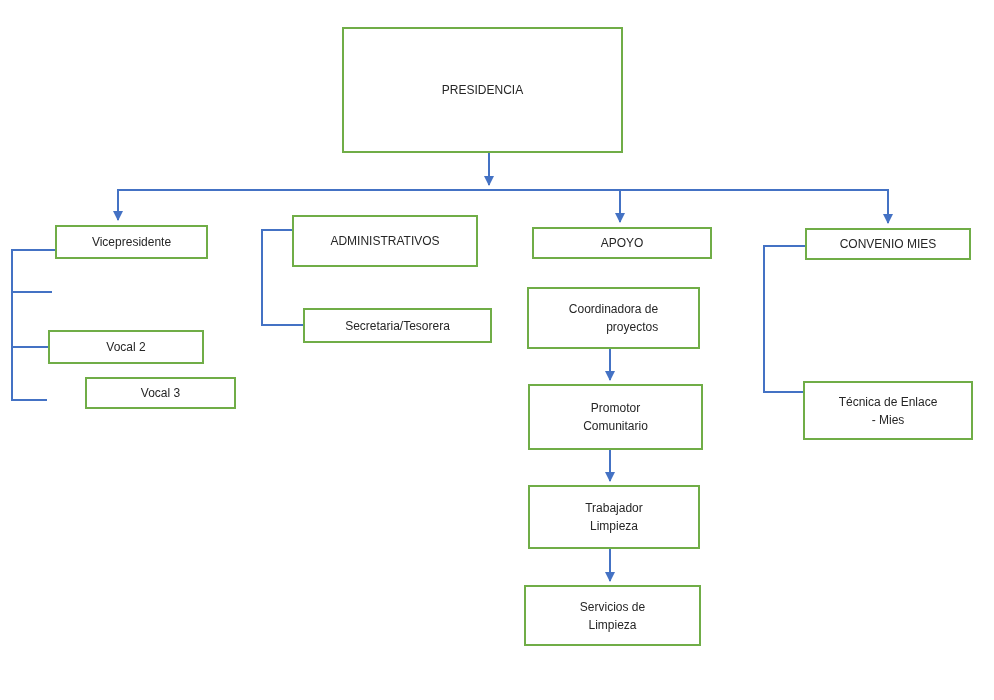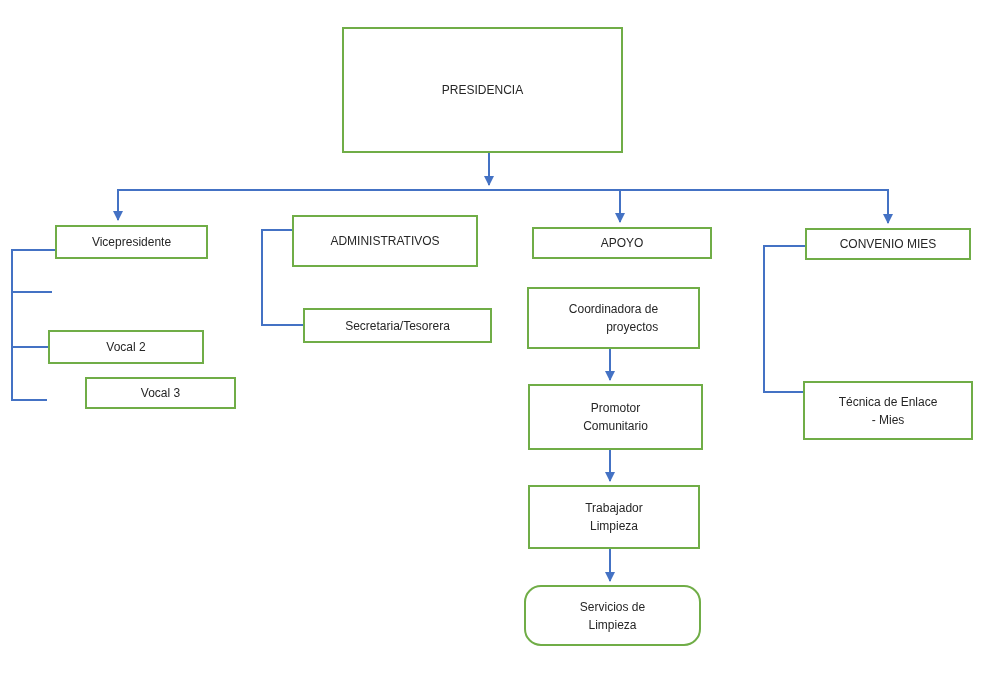--- a/index.html
+++ b/index.html
@@ -42,21 +42,21 @@
   .n-vicepresidente  { left: 55px;  top: 225px; width: 153px; height: 34px; }
   .n-vocal1          { left: 52px;  top: 276px; width: 152px; height: 32px; }
   .n-vocal2          { left: 48px;  top: 330px; width: 156px; height: 34px; }
   .n-vocal3          { left: 47px;  top: 377px; width: 151px; height: 32px; margin-left: 38px; }
   .n-administrativos { left: 292px; top: 215px; width: 186px; height: 52px; }
   .n-secretaria      { left: 303px; top: 308px; width: 189px; height: 35px; }
   .n-apoyo           { left: 532px; top: 227px; width: 180px; height: 32px; }
   .n-coordinadora    { left: 527px; top: 287px; width: 173px; height: 62px; text-align: right; }
   .n-promotor        { left: 528px; top: 384px; width: 175px; height: 66px; }
   .n-trabajador      { left: 528px; top: 485px; width: 172px; height: 64px; }
-  .n-servicios       { left: 524px; top: 585px; width: 177px; height: 61px; border-radius: 17px; }
+  .n-servicios       { left: 524px; top: 585px; width: 177px; height: 61px; }
   .n-convenio        { left: 805px; top: 228px; width: 166px; height: 32px; text-align: right; }
   .n-tecnica         { left: 803px; top: 345px; width: 170px; height: 59px; margin-top: 36px; }
 </style>
 </head>
 <body>
 
 <div class="canvas">
 
   <svg class="connectors" aria-hidden="true">
     <defs>

